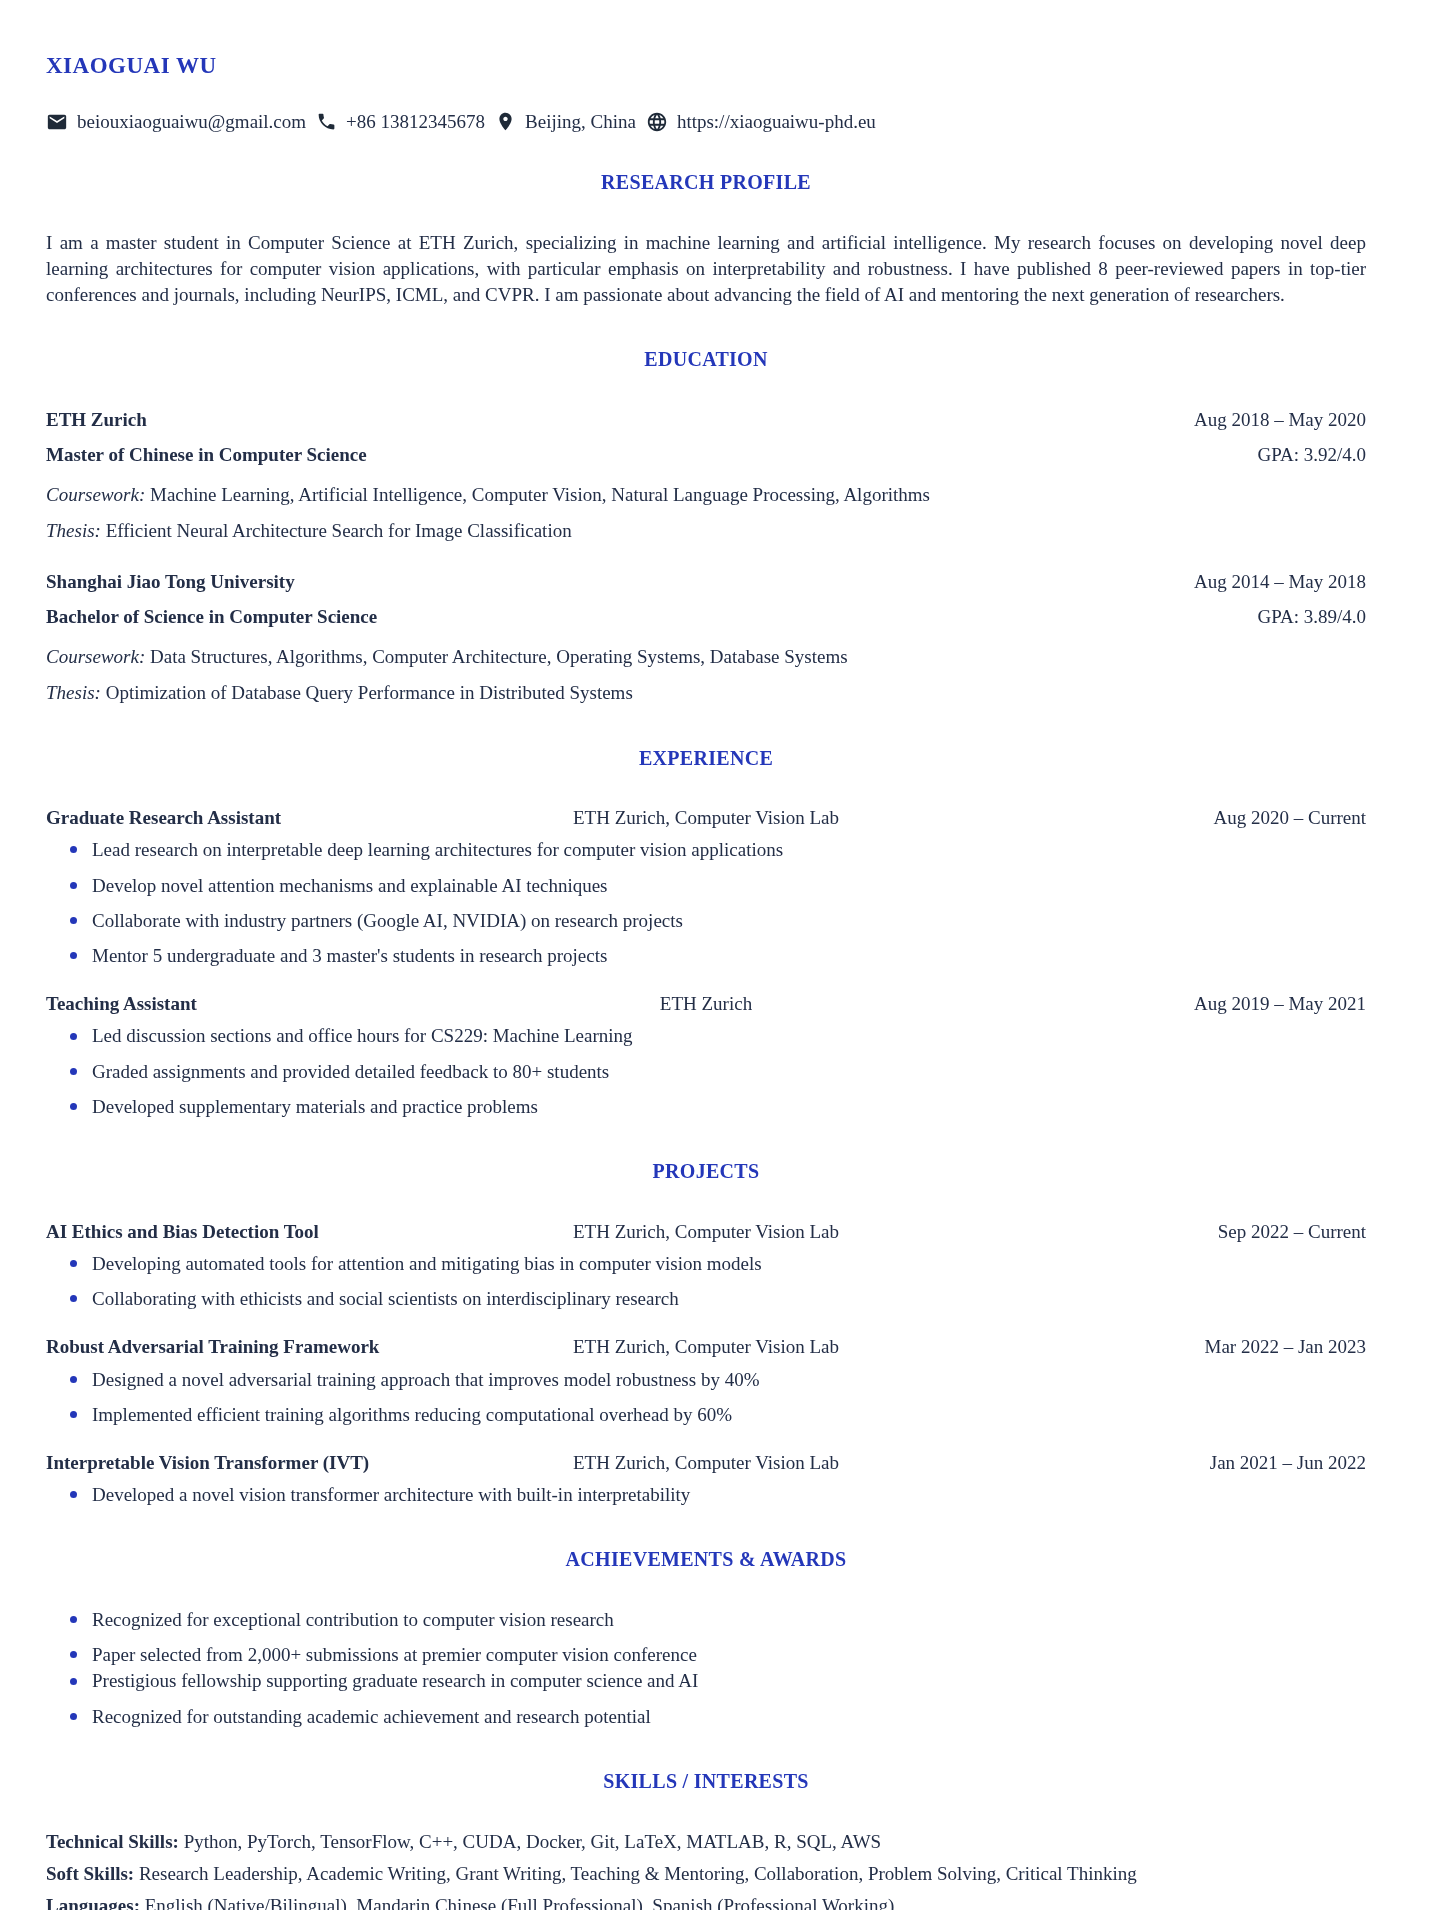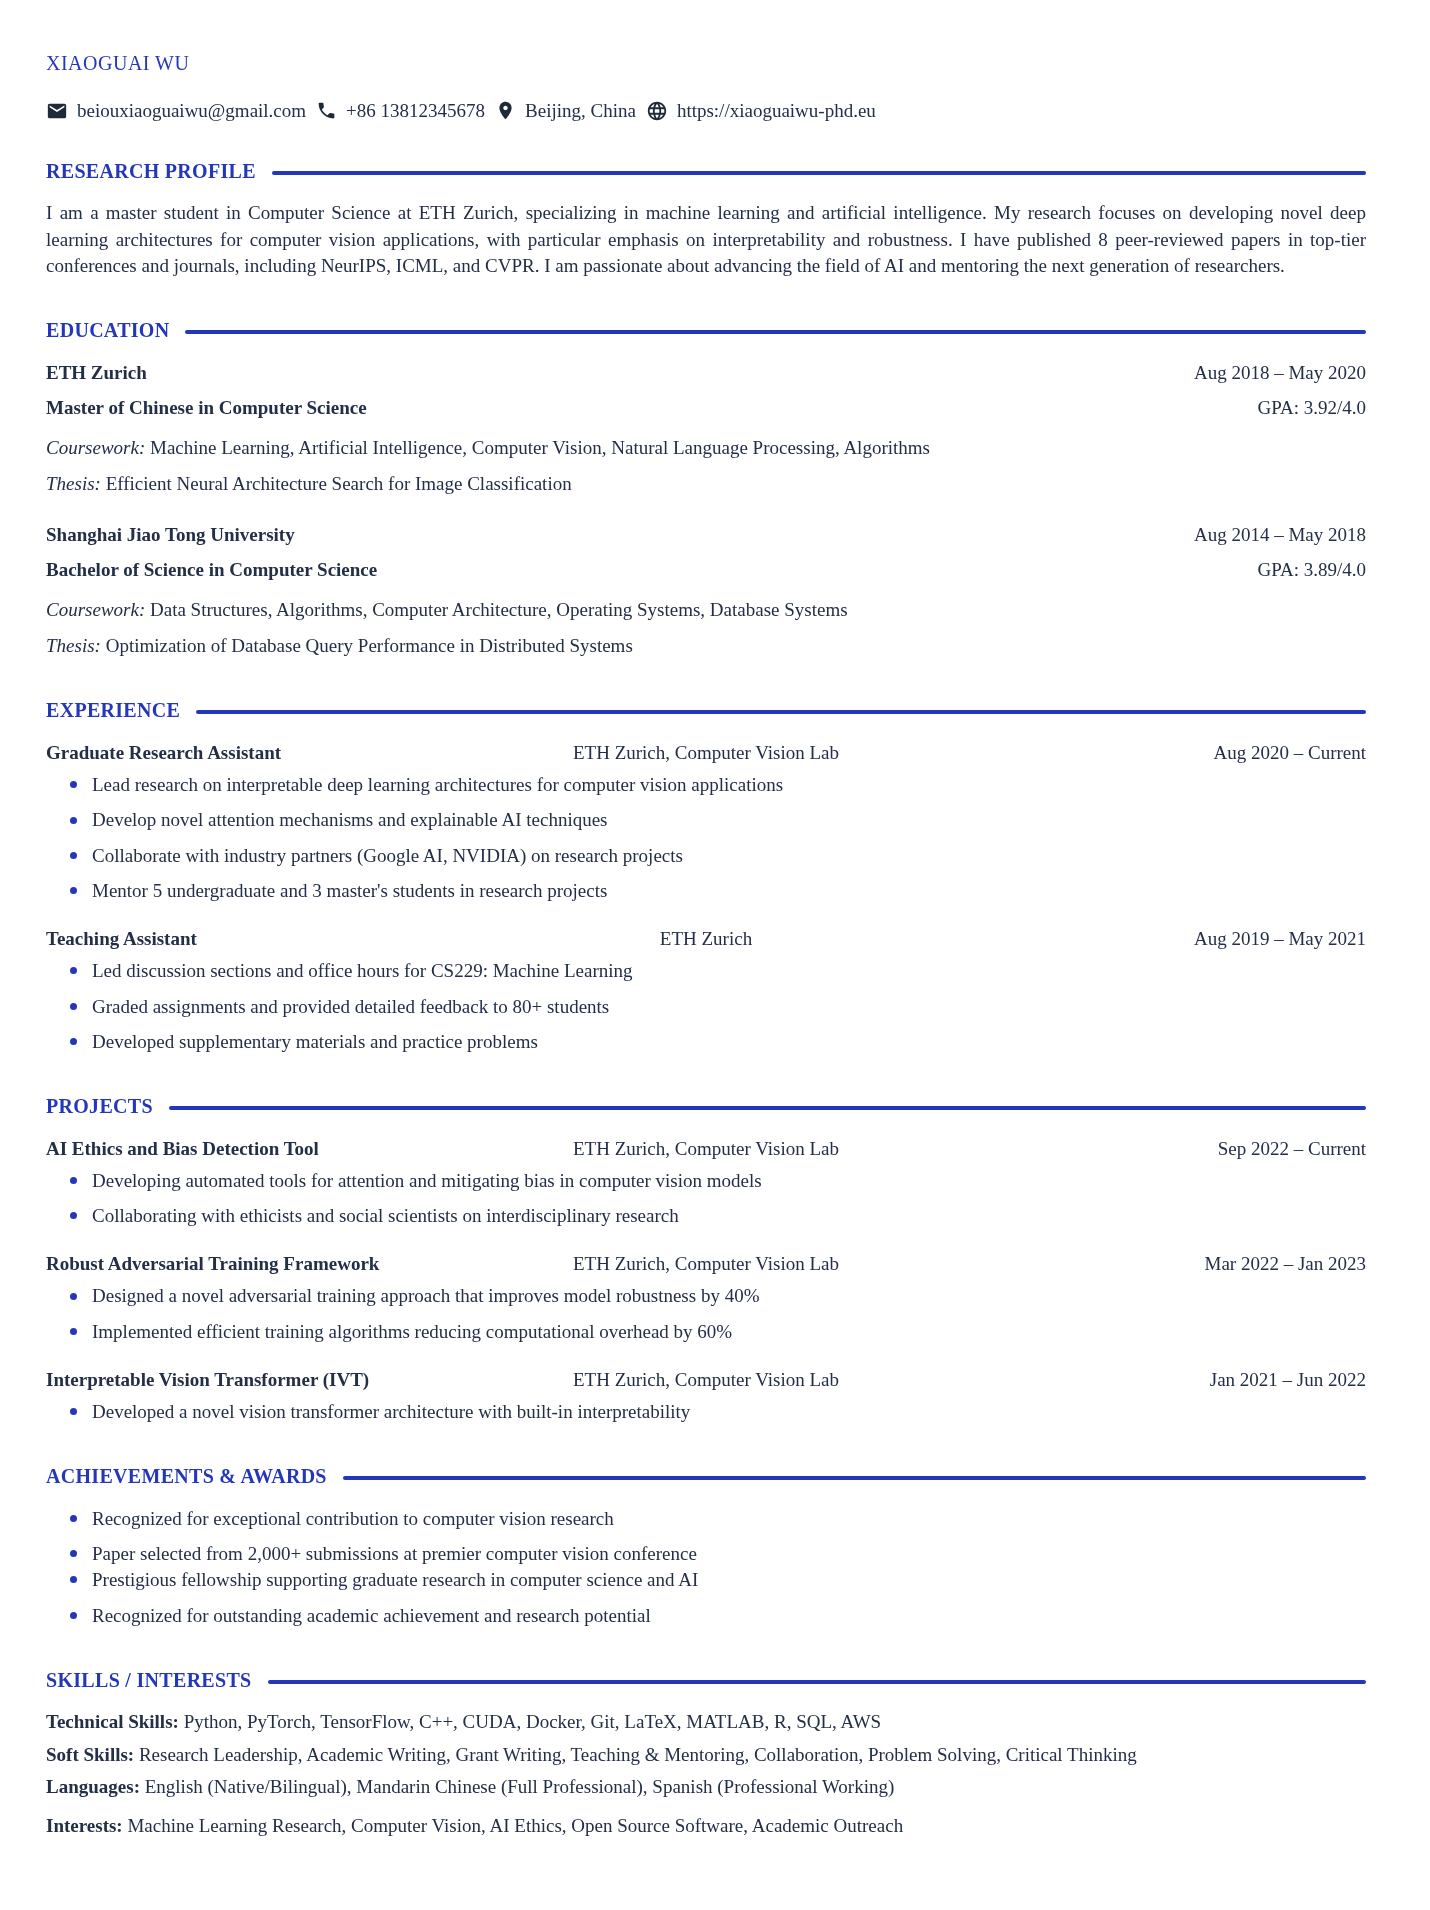--- a/index.html
+++ b/index.html
@@ -14,23 +14,23 @@
     min-height:1910px;
     background:#ffffff;
     padding:50px 64px 40px 46px;
     font-family:"Liberation Serif","DejaVu Serif",serif;
     font-size:19px;
     line-height:1.38;
     color:var(--ink);
   }
   
   .name{
-    margin:0 0 20px 0;
-    font-size:20px;
-    font-weight:normal;
+    margin:0 0 27px 0;
+    font-size:23px;
+    font-weight:bold;
     color:var(--accent);
     letter-spacing:.5px;
   }
   .contact-row{
     display:flex;
     align-items:center;
     gap:10px;
     margin-bottom:34px;
     white-space:nowrap;
   }
@@ -43,20 +43,21 @@
   }
   .contact svg{display:block;}
   
   section{margin-top:38px;}
   section.first{margin-top:0;}
   .sec-head{
     display:flex;
     align-items:center;
     gap:16px;
     margin-bottom:15px;
+    flex-direction:column;
   }
   .sec-head h2{
     margin:0;
     font-size:20px;
     font-weight:bold;
     color:var(--accent);
     white-space:nowrap;
     letter-spacing:.3px;
   }
   .rule{

